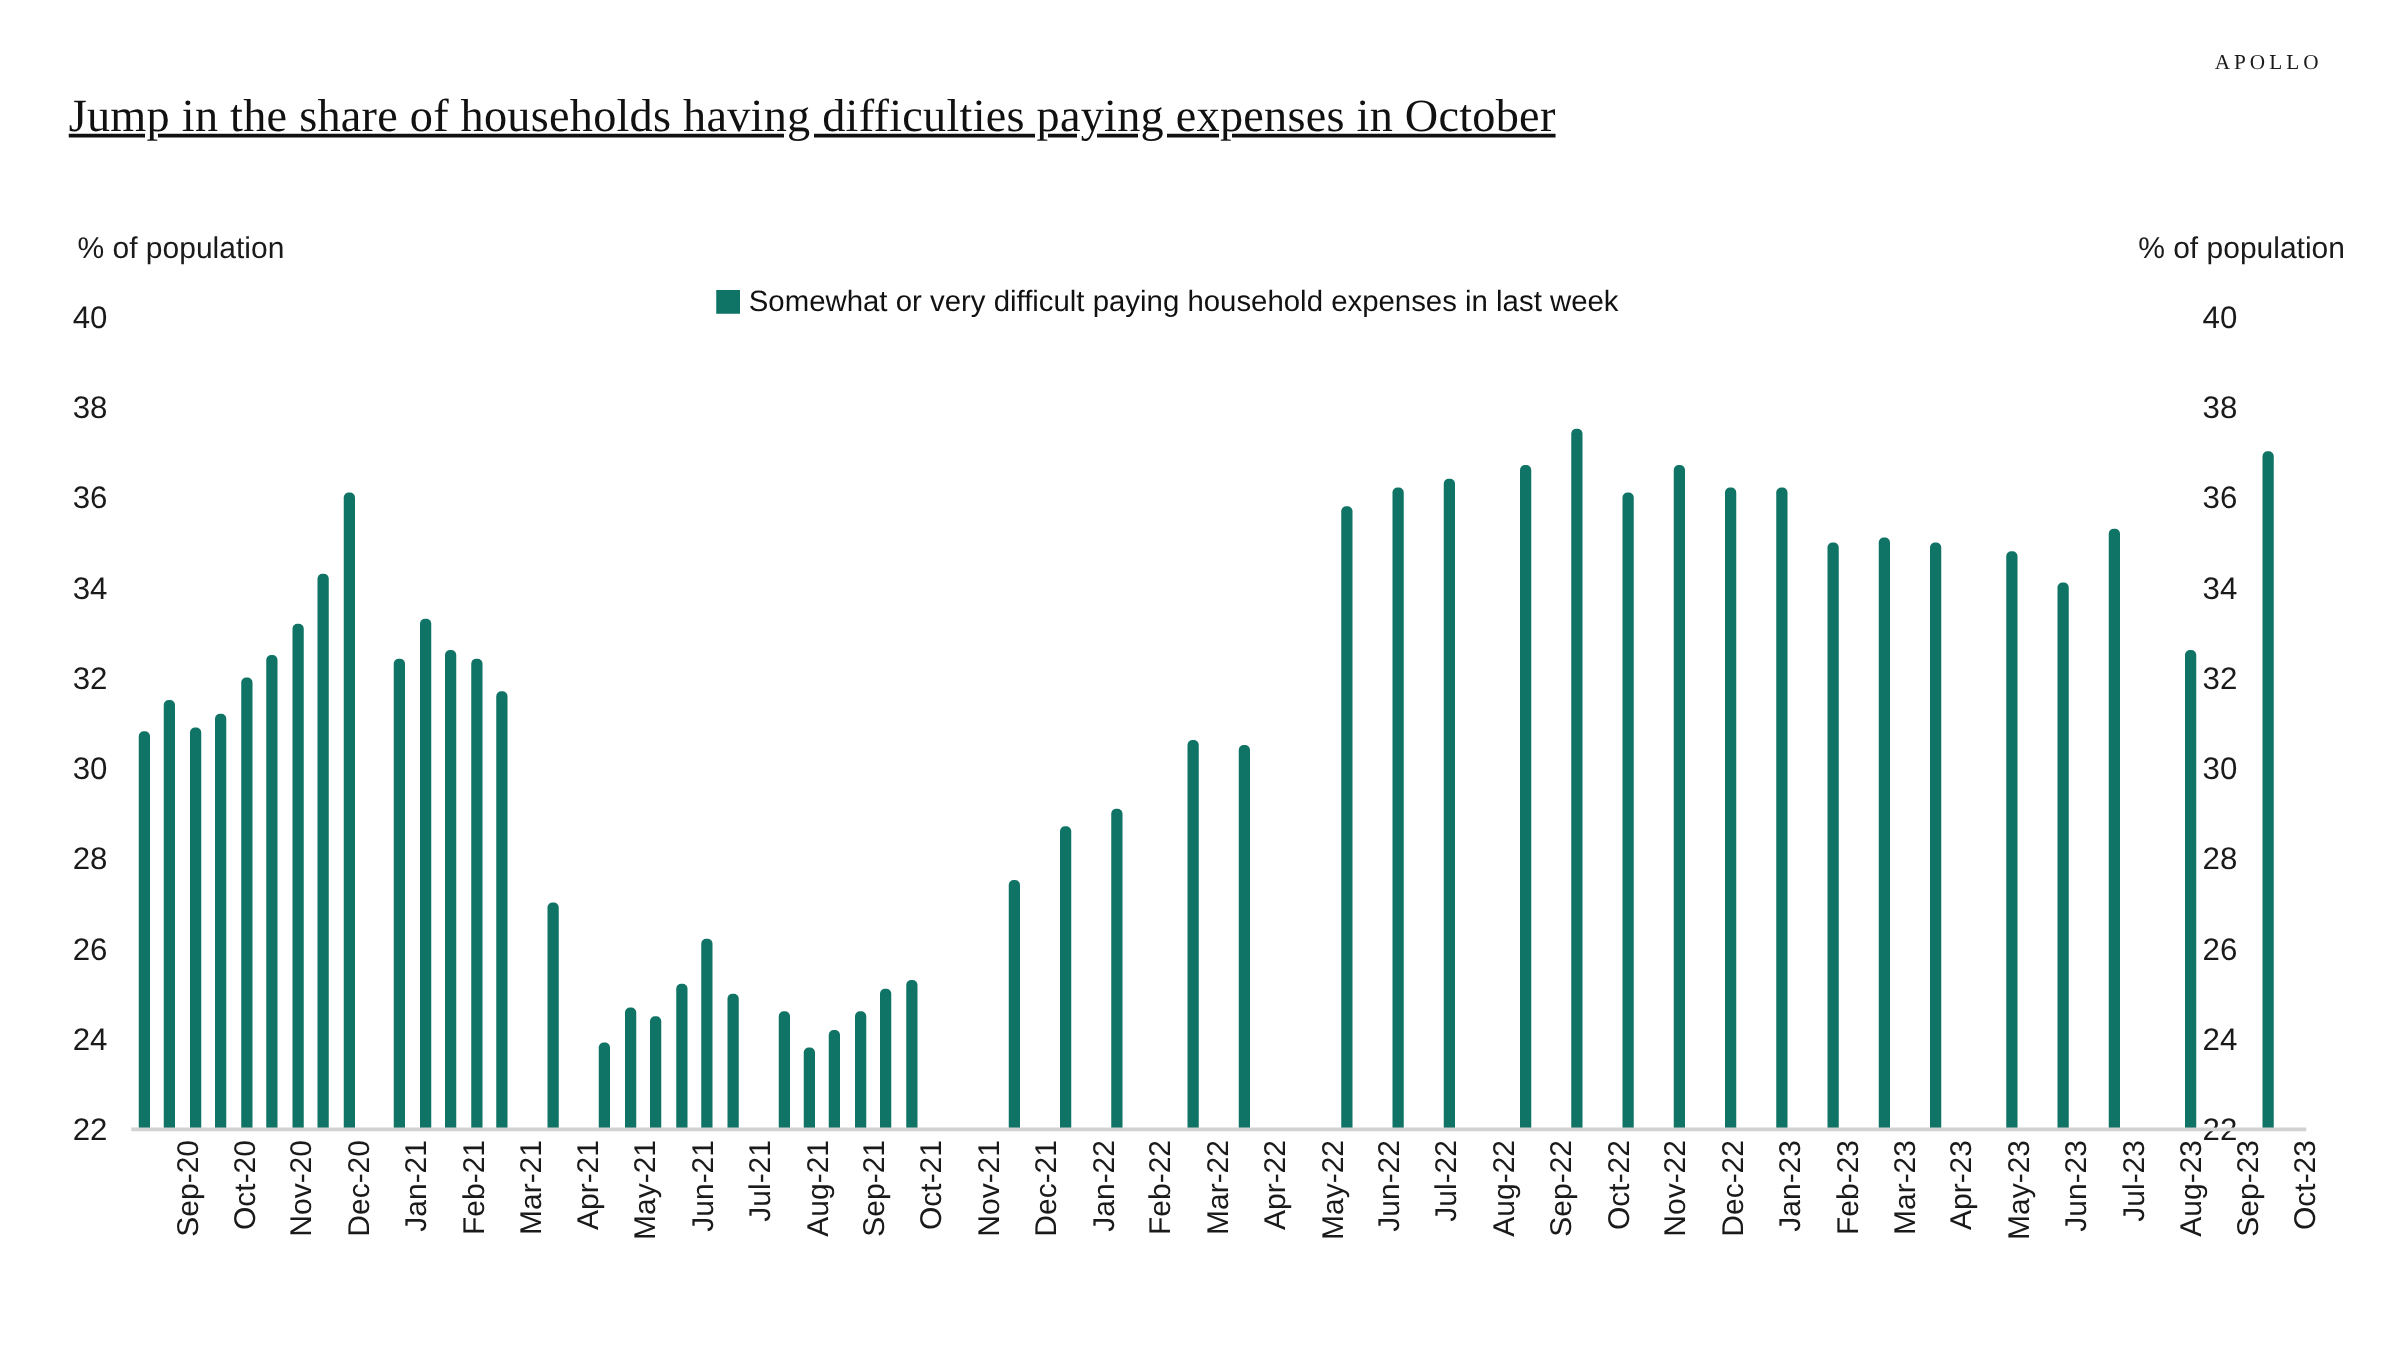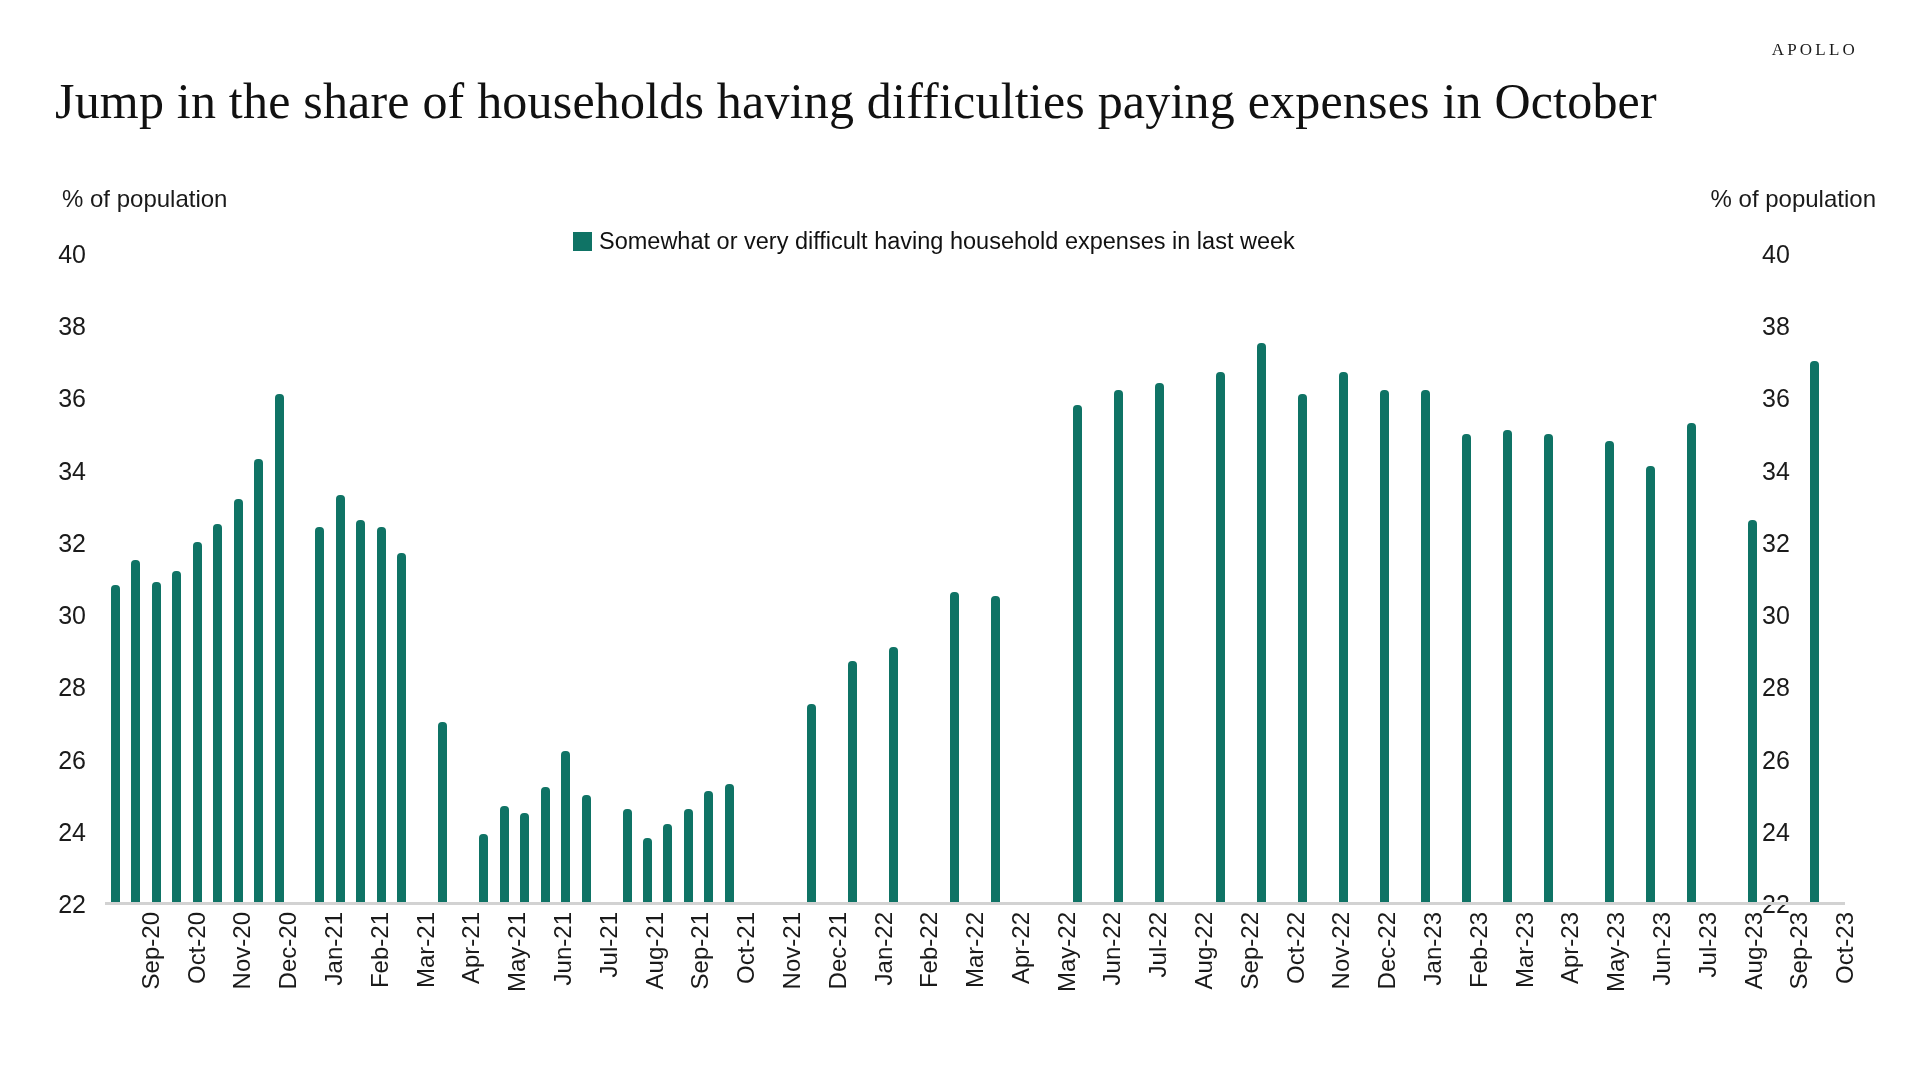--- a/index.html
+++ b/index.html
@@ -14,22 +14,22 @@
   #brand{
     position:absolute;top:40px;right:62px;
     font-family:"Liberation Serif", serif;
     font-size:17px;letter-spacing:3.2px;color:#1a1a1a;
     font-weight:400;
   }
   
   #title{
     position:absolute;left:55px;top:72px;
     font-family:"Liberation Serif", serif;
-    font-size:50px;font-weight:400;color:#111111;
-    letter-spacing:.2px;white-space:nowrap;
+    font-size:37px;font-weight:400;color:#111111;
+    letter-spacing:.2px;white-space:nowrap;text-decoration:underline;
   }
   
   .axis-caption{
     position:absolute;top:185px;
     font-size:24px;color:#1a1a1a;
   }
   #caption-left{left:62px;}
   #caption-right{right:44px;}
   
   #legend{
@@ -82,21 +82,21 @@
 
 <div id="brand">APOLLO</div>
 
 <div id="title">Jump in the share of households having difficulties paying expenses in October</div>
 
 <div class="axis-caption" id="caption-left">% of population</div>
 <div class="axis-caption" id="caption-right">% of population</div>
 
 <div id="legend">
   <span id="legend-swatch"></span>
-  <span id="legend-label">Somewhat or very difficult having household expenses in last week</span>
+  <span id="legend-label">Somewhat or very difficult paying household expenses in last week</span>
 </div>
 
 <div id="yticks-left">
     <div class="ytick left" style="top: 892px;">22</div>
     <div class="ytick left" style="top: 819.778px;">24</div>
     <div class="ytick left" style="top: 747.556px;">26</div>
     <div class="ytick left" style="top: 675.333px;">28</div>
     <div class="ytick left" style="top: 603.111px;">30</div>
     <div class="ytick left" style="top: 530.889px;">32</div>
     <div class="ytick left" style="top: 458.667px;">34</div>

